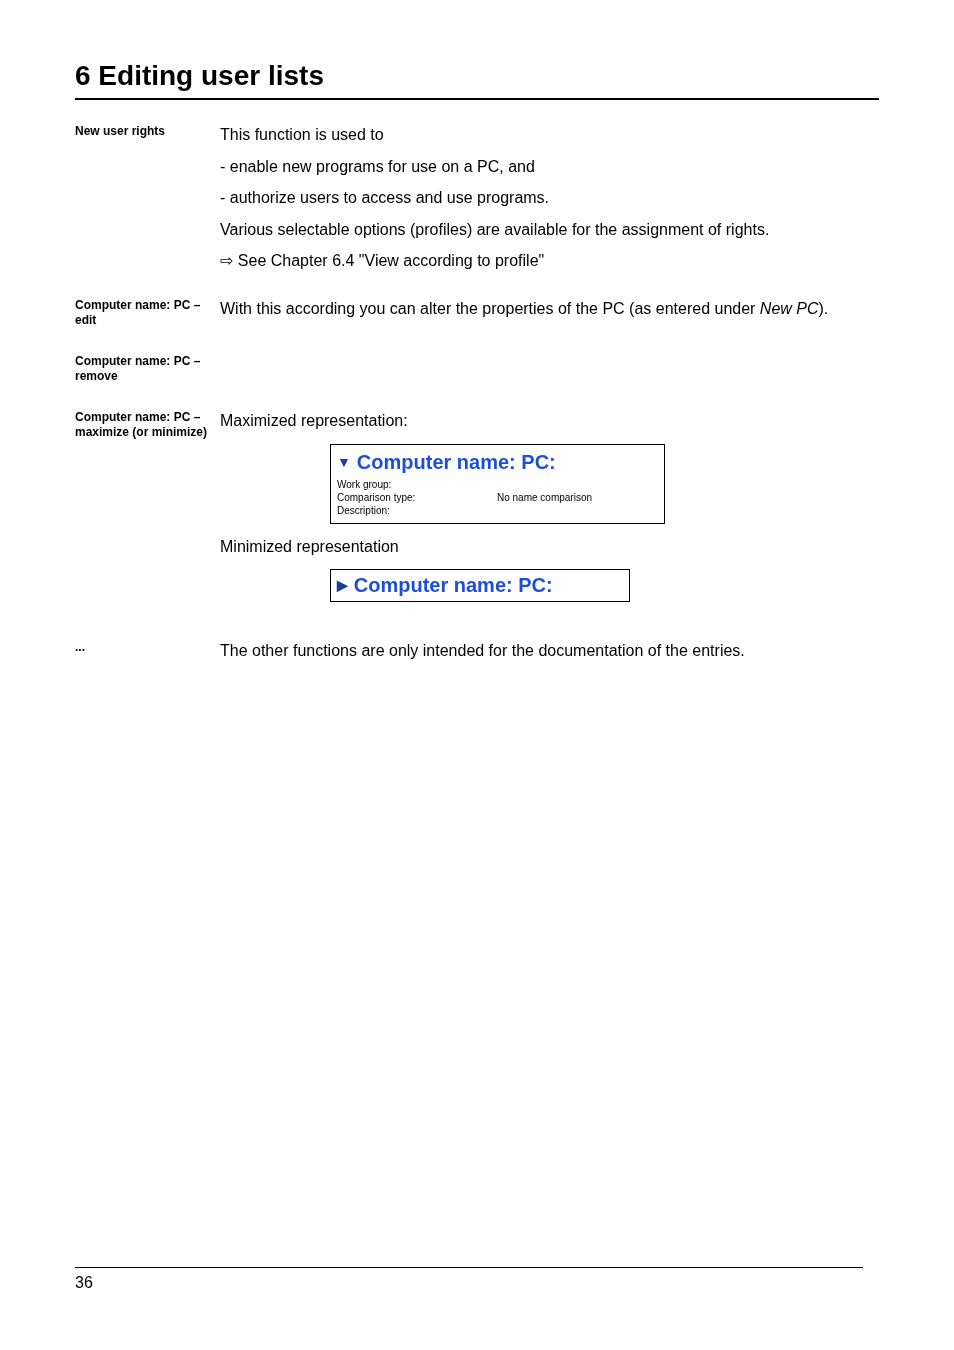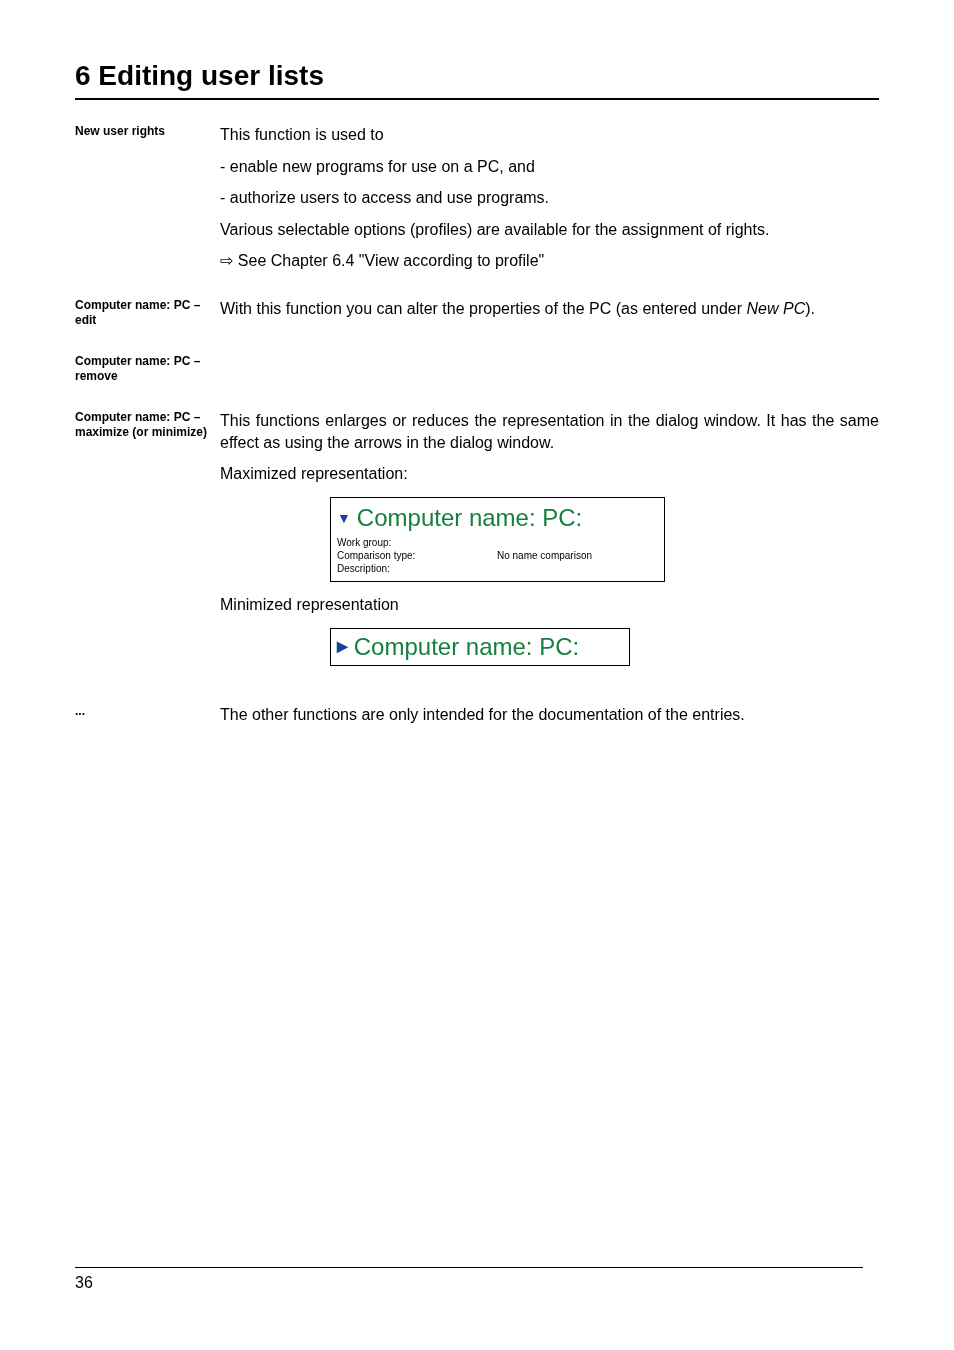--- a/index.html
+++ b/index.html
@@ -74,23 +74,24 @@
       display: flex;
       align-items: center;
       gap: 6px;
     }
     .fig-arrow {
       color: #1a3f9c;
       font-size: 14px;
       font-weight: bold;
     }
     .fig-title {
-      color: #15803d;
-      font-size: 24px;
+      color: #1d4ed8;
+      font-size: 20px;
       font-family: Arial, sans-serif;
+      font-weight: bold;
     }
     .fig-details {
       font-size: 10px;
       color: #000;
       line-height: 1.3;
       margin-top: 2px;
     }
     .fig-details-row {
       display: flex;
     }
@@ -121,32 +122,31 @@
       <p>- enable new programs for use on a PC, and</p>
       <p>- authorize users to access and use programs.</p>
       <p>Various selectable options (profiles) are available for the assignment of rights.</p>
       <p><span class="arrow-ref">⇨  See Chapter 6.4 "View according to profile"</span></p>
     </div>
   </div>
 
   <div class="section-row">
     <div class="label-col">Computer name: PC – edit</div>
     <div class="content-col">
-      <p><span>With this function you can alter the properties of the PC (as entered under </span><span class="italic">New PC</span><span>).</span></p>
+      <p><span>With this according you can alter the properties of the PC (as entered under </span><span class="italic">New PC</span><span>).</span></p>
     </div>
   </div>
 
   <div class="section-row">
     <div class="label-col">Computer name: PC – remove</div>
   </div>
 
   <div class="section-row">
     <div class="label-col">Computer name: PC – maximize (or minimize)</div>
     <div class="content-col">
-      <p class="justify">This functions enlarges or reduces the representation in the dialog window. It has the same effect as using the arrows in the dialog window.</p>
       <p>Maximized representation:</p>
 
       <div class="figure-box maximized">
         <div class="fig-header">
           <span class="fig-arrow">▼</span>
           <span class="fig-title">Computer name: PC:</span>
         </div>
         <div class="fig-details">
           <div>Work group:</div>
           <div class="fig-details-row">

